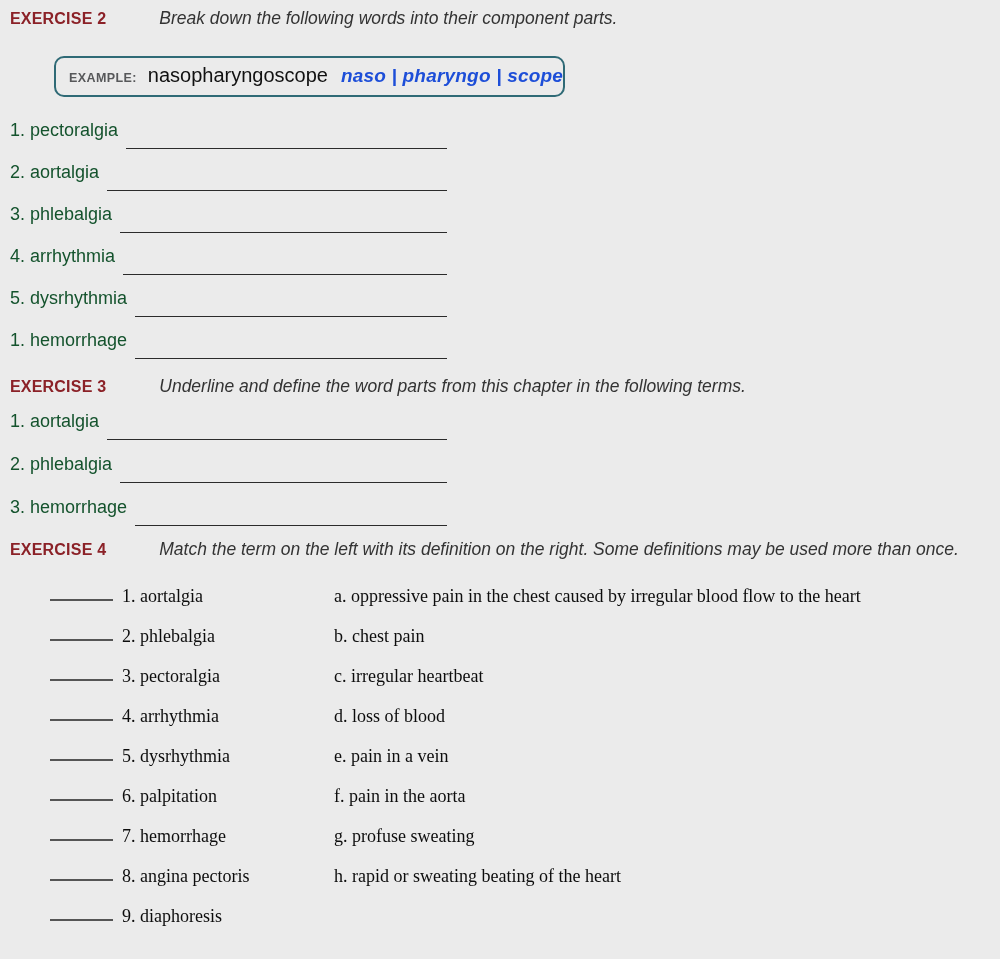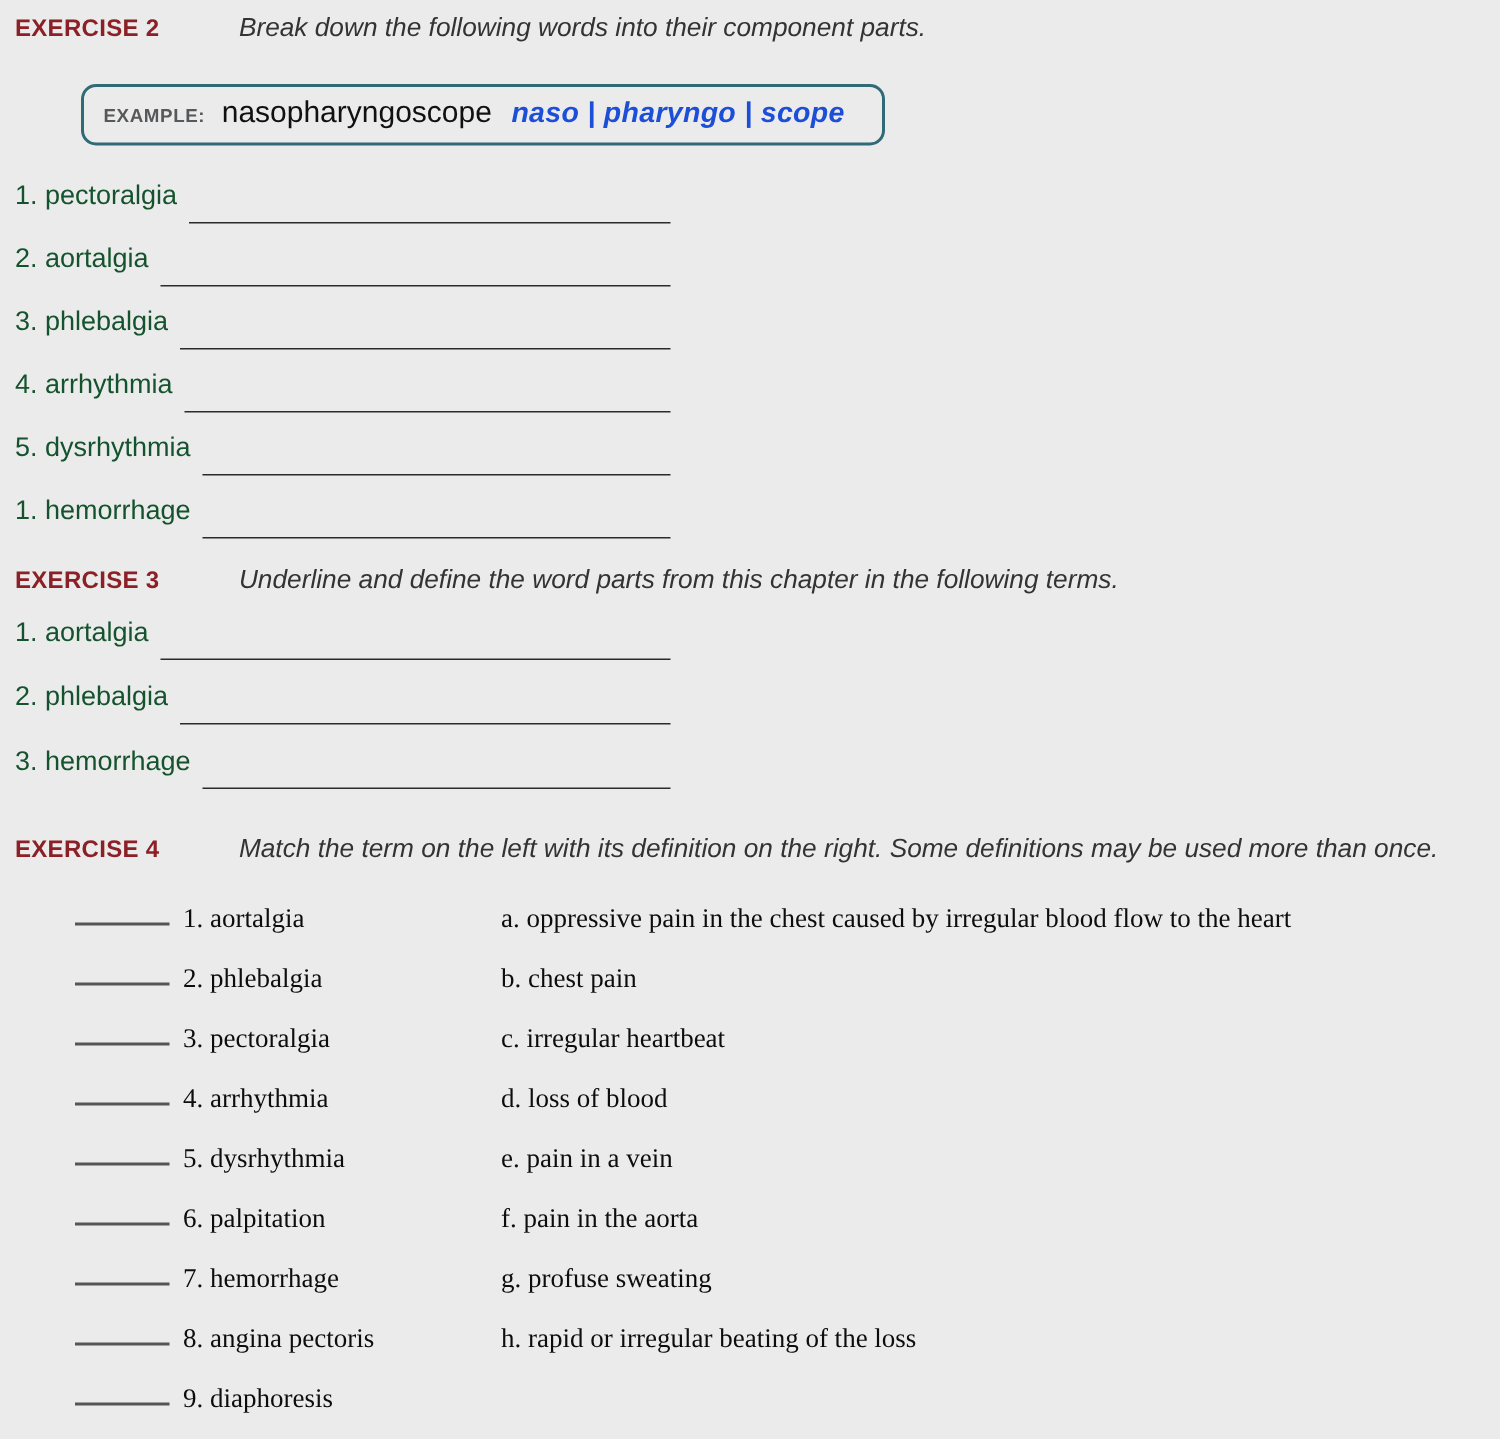--- a/index.html
+++ b/index.html
@@ -35,21 +35,21 @@
     white-space: nowrap;
   }
 
   
   .example-box {
     display: inline-flex;
     align-items: baseline;
     margin: 28px 0 0 44px;
     border: 2px solid #2f6a76;
     border-radius: 10px;
-    padding: 6px 25px 8px 13px;
+    padding: 6px 0 8px 13px;
     background: transparent;
   }
   .example-label {
     color: #57585a;
     font-weight: bold;
     font-size: 12.5px;
     letter-spacing: 0.4px;
   }
   .example-word {
     margin-left: 11px;
@@ -85,21 +85,21 @@
     white-space: nowrap;
   }
   .fill-blank {
     flex: 1;
     margin-left: 8px;
     height: 29px;
     border-bottom: 1.5px solid #2b2b2b;
   }
 
   .section-ex3 { margin-top: 16px; }
-  .section-ex4 { margin-top: 28px; }
+  .section-ex4 { margin-top: 12px; }
 
   
   .match-list { margin-top: 26px; }
   .match-row {
     display: flex;
     align-items: flex-start;
     height: 22px;
     margin-bottom: 18px;
     margin-left: 40px;
   }
@@ -230,21 +230,21 @@
         <span class="match-def">f. pain in the aorta</span>
       </div>
       <div class="match-row">
         <span class="match-blank"></span>
         <span class="match-term">7. hemorrhage</span>
         <span class="match-def">g. profuse sweating</span>
       </div>
       <div class="match-row">
         <span class="match-blank"></span>
         <span class="match-term">8. angina pectoris</span>
-        <span class="match-def">h. rapid or irregular beating of the loss</span>
+        <span class="match-def">h. rapid or sweating beating of the heart</span>
       </div>
       <div class="match-row">
         <span class="match-blank"></span>
         <span class="match-term">9. diaphoresis</span>
         <span class="match-def"></span>
       </div>
     </div>
   </section>
 
 </div>

